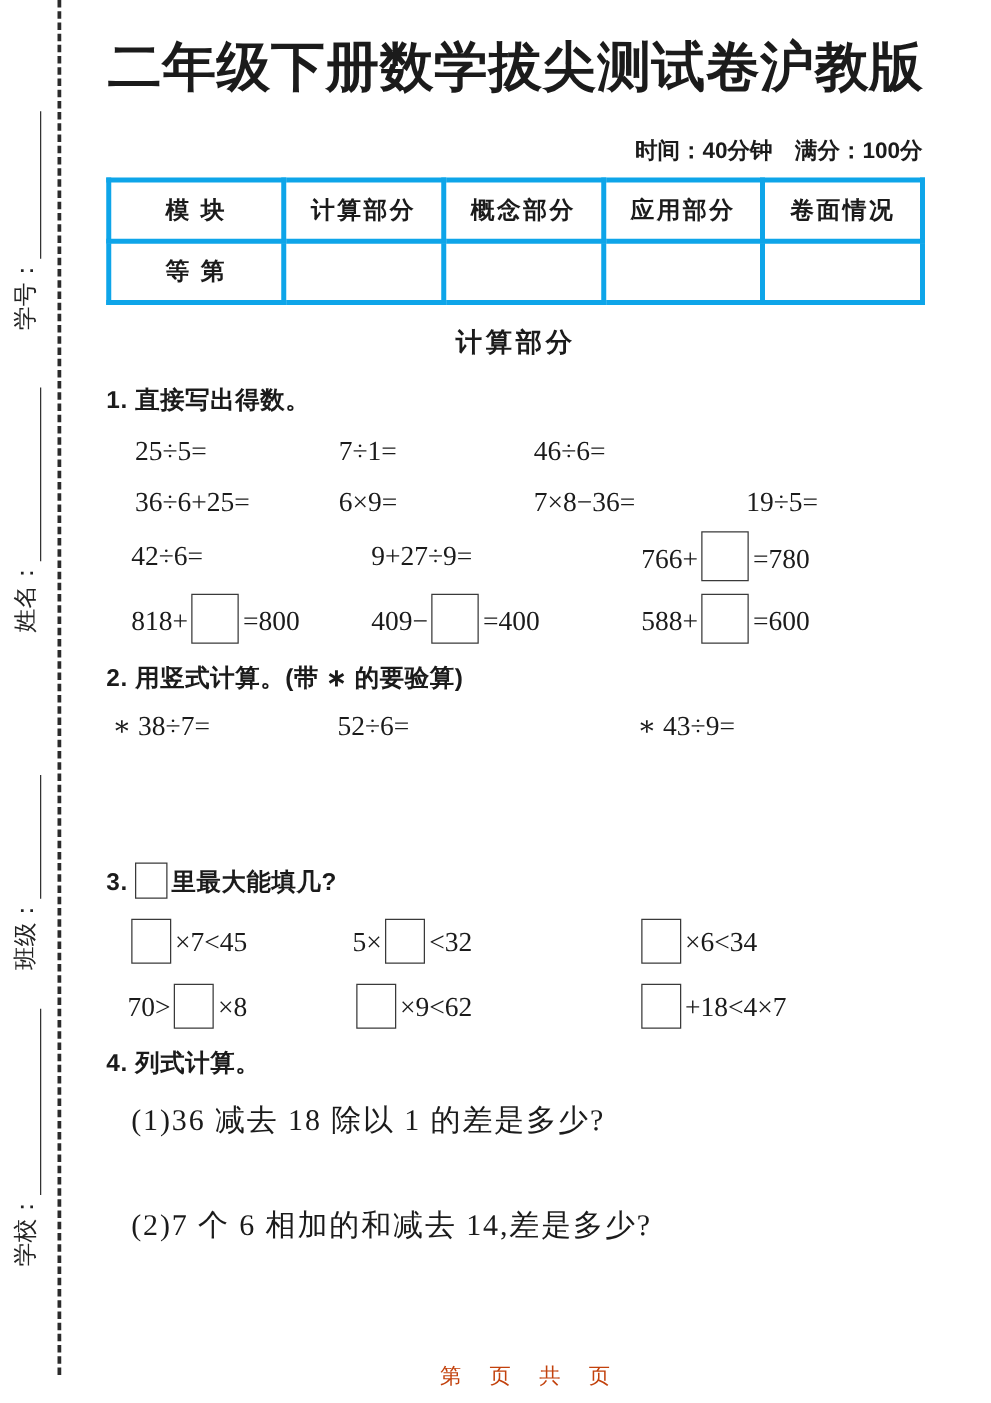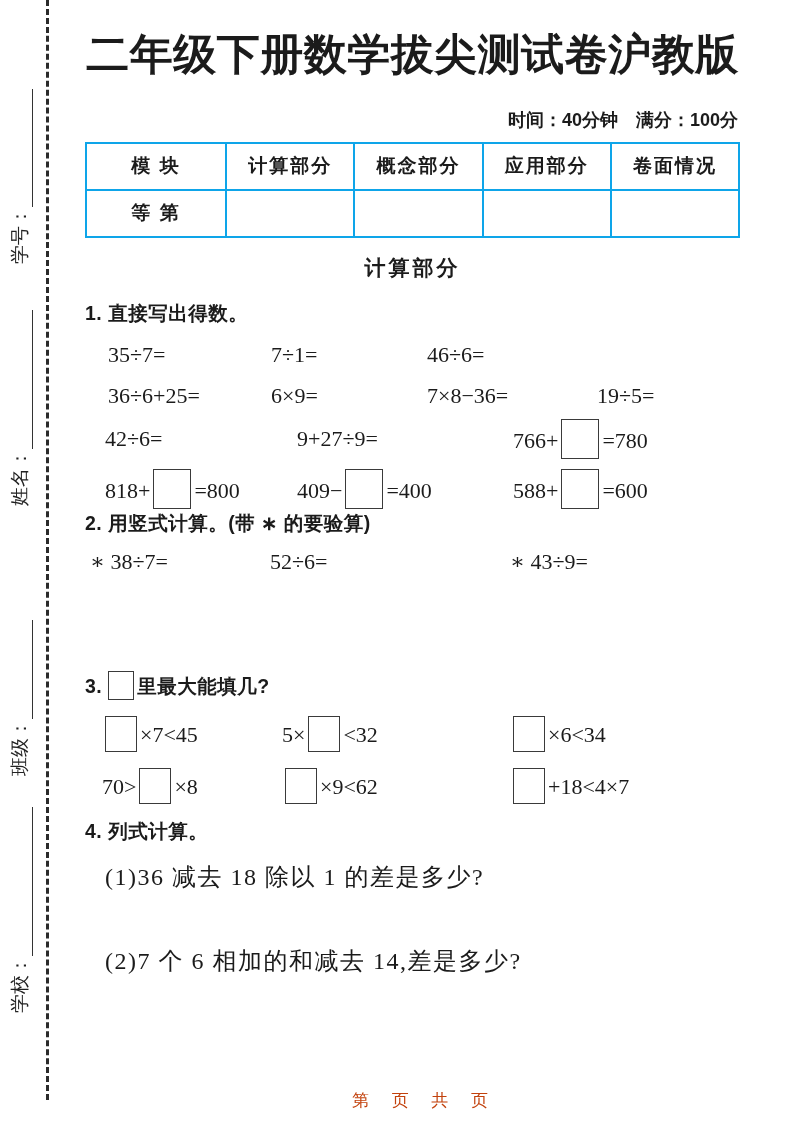--- a/index.html
+++ b/index.html
@@ -35,29 +35,29 @@
     margin-top:28px;font-size:43px;font-weight:bold;
     text-align:center;line-height:1.25;letter-spacing:0.5px;
   }
   .subtitle{font-size:34px;font-weight:bold;text-align:center;margin-top:12px;}
   .meta{font-size:18px;font-weight:bold;text-align:right;margin-top:26px;padding-right:2px;}
 
   table.score-table{
     width:100%;border-collapse:collapse;table-layout:fixed;margin-top:10px;
   }
   table.score-table td{
-    border:2px solid #0ea5e9;height:43px;text-align:center;vertical-align:middle;
+    border:4px solid #0ea5e9;height:43px;text-align:center;vertical-align:middle;
     font-size:19px;font-weight:bold;letter-spacing:2px;
   }
 
   .section-title{text-align:center;font-size:21px;font-weight:bold;margin-top:16px;letter-spacing:3px;}
 
   .q-heading{font-size:19.5px;font-weight:bold;letter-spacing:0.5px;}
   .qh-1{margin-top:18px;}
-  .qh-2{margin-top:1px;}
+  .qh-2{margin-top:14px;}
   .qh-3{margin-top:96px;}
   .qh-4{margin-top:14px;}
 
   .expr{font-family:"Liberation Serif","DejaVu Serif",serif;font-size:22px;white-space:nowrap;}
 
   .row4col{display:grid;grid-template-columns:163px 156px 170px 1fr;padding-left:23px;margin-top:15px;}
   .row3col{display:grid;grid-template-columns:192px 216px 1fr;padding-left:20px;margin-top:10px;align-items:center;}
   .q2row{display:grid;grid-template-columns:180px 240px 1fr;padding-left:5px;margin-top:12px;}
   .q3row{display:grid;grid-template-columns:180px 228px 1fr;padding-left:17px;margin-top:16px;align-items:center;}
 
@@ -133,21 +133,21 @@
         <td></td>
         <td></td>
       </tr>
     </tbody>
       </table>
 
     <div class="section-title">计算部分</div>
 
     <div class="q-heading qh-1">1. 直接写出得数。</div>
     <div class="row4col">
-      <span class="expr">35÷7=</span>
+      <span class="expr">25÷5=</span>
       <span class="expr">7÷1=</span>
       <span class="expr">46÷6=</span>
     </div>
     <div class="row4col">
       <span class="expr">36÷6+25=</span>
       <span class="expr">6×9=</span>
       <span class="expr">7×8−36=</span>
       <span class="expr">19÷5=</span>
     </div>
     <div class="row3col">

